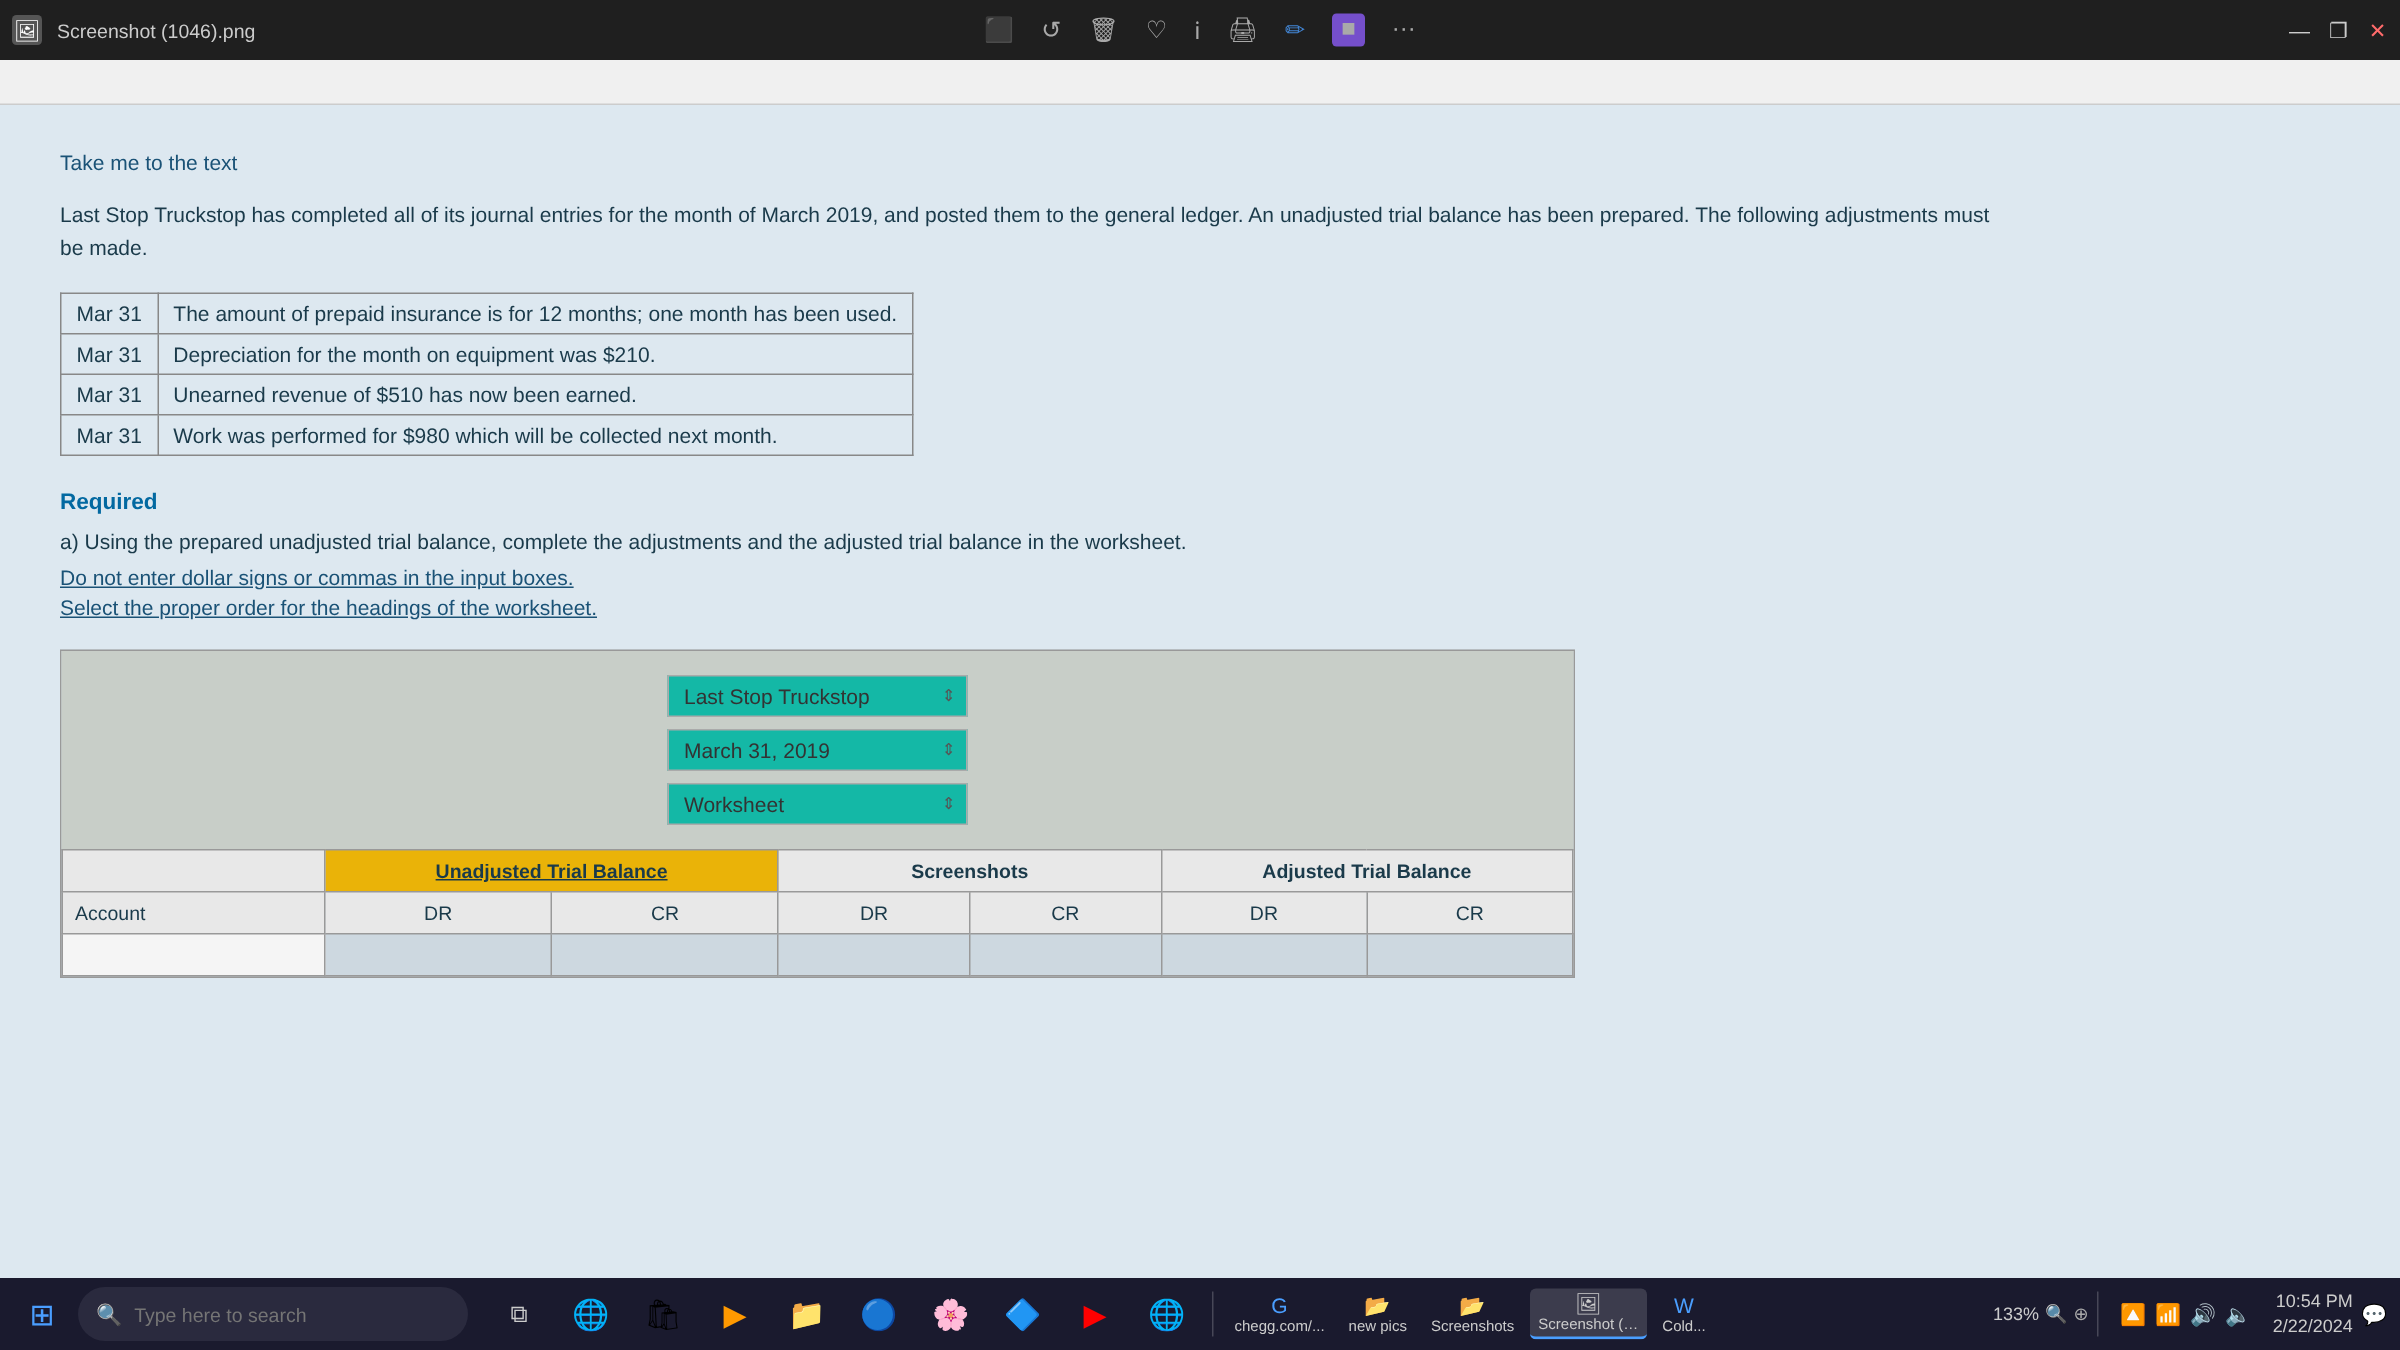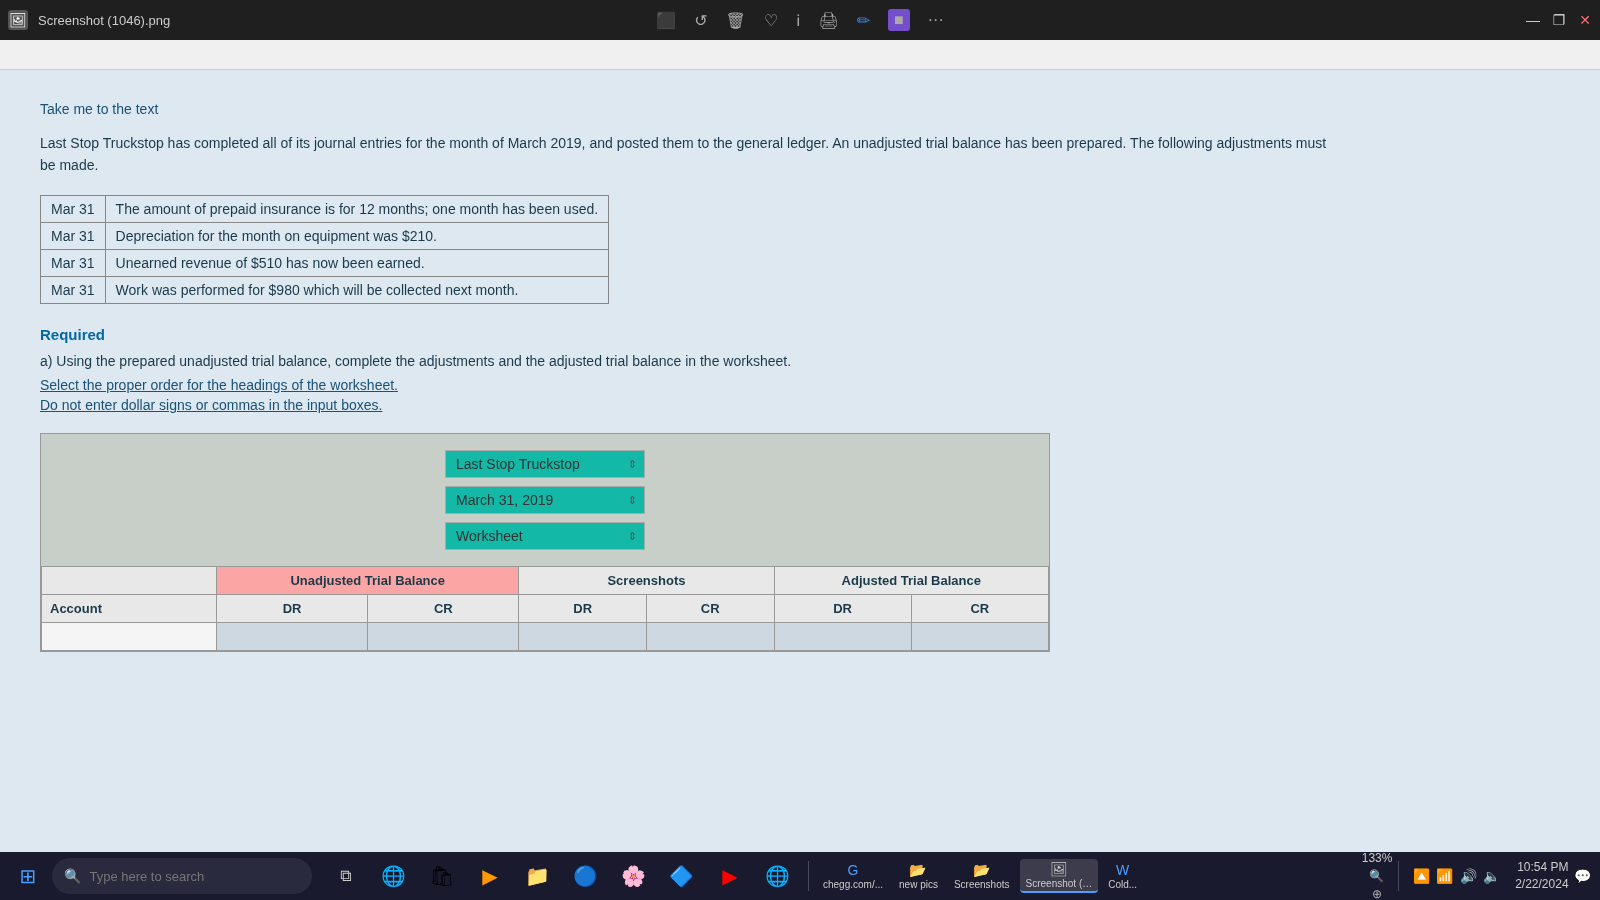--- a/index.html
+++ b/index.html
@@ -160,21 +160,21 @@
       padding: 6px 4px;
     }
 
     .ws-table .group-header {
       background: #e8e8e8;
       font-weight: bold;
     }
 
     .ws-table .sub-header {
       background: #e8e8e8;
-      font-weight: bold;
+      font-weight: normal;
     }
 
     .ws-table .account-col {
       text-align: left;
       padding-left: 8px;
       width: 175px;
       background: #f5f5f5;
     }
 
     .ws-table .account-header {
@@ -291,21 +291,20 @@
       padding: 0 8px;
     }
     .sys-icon { color: #ccc; font-size: 14px; }
 
     .zoom-indicator {
       color: #ccc;
       font-size: 12px;
       display: flex;
       align-items: center;
       gap: 4px;
-      flex-direction: column;
     }
   </style>
 </head>
 <body>
 
 <div class="titlebar">
   <div class="titlebar-left">
     <div class="titlebar-icon">
       <span style="font-size:14px;">🖼</span>
     </div>
@@ -357,22 +356,22 @@
       <td class="date-col">Mar 31</td>
       <td>Work was performed for $980 which will be collected next month.</td>
     </tr>
       </tbody>
   </table>
 
   <p class="required-heading">Required</p>
 
   <p class="instruction-text">a) Using the prepared unadjusted trial balance, complete the adjustments and the adjusted trial balance in the worksheet.</p>
 
+  <a class="instruction-link">Do not enter dollar signs or commas in the input boxes.</a>
   <a class="instruction-link">Select the proper order for the headings of the worksheet.</a>
-  <a class="instruction-link">Do not enter dollar signs or commas in the input boxes.</a>
 
   <div class="worksheet-container">
 
     <div class="worksheet-header">
       <div class="header-selects">
         <div class="select-wrapper">
           <select class="header-select">
             <option>Last Stop Truckstop</option>
           </select>
         </div>
@@ -386,21 +385,21 @@
             <option>Worksheet</option>
           </select>
         </div>
       </div>
     </div>
 
     <table class="ws-table">
       <thead>
         <tr>
           <th class="group-header account-header" style="background:#e8e8e8;"></th>
-          <th class="group-header" colspan="2" style="background:#fca5a5;">Unadjusted Trial Balance</th>
+          <th class="group-header" colspan="2" style="background:#eab308;text-decoration:underline;">Unadjusted Trial Balance</th>
           <th class="group-header" colspan="2" style="background:#e8e8e8;">Screenshots</th>
           <th class="group-header" colspan="2" style="background:#e8e8e8;">Adjusted Trial Balance</th>
         </tr>
         <tr>
           <th class="sub-header account-header">Account</th>
           <th class="sub-header">DR</th>
           <th class="sub-header">CR</th>
           <th class="sub-header">DR</th>
           <th class="sub-header">CR</th>
           <th class="sub-header">DR</th>

